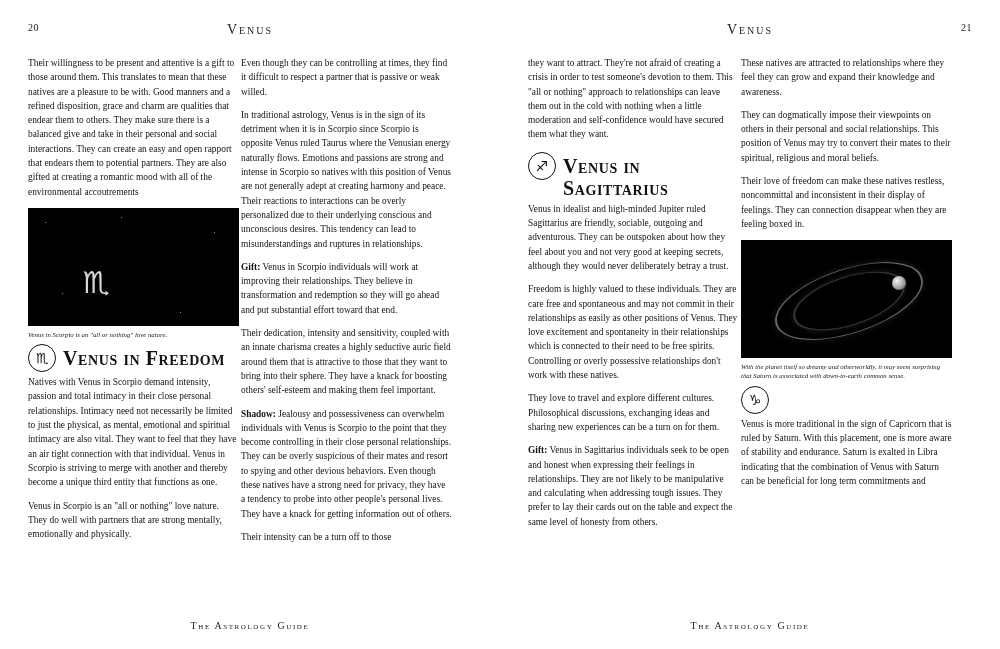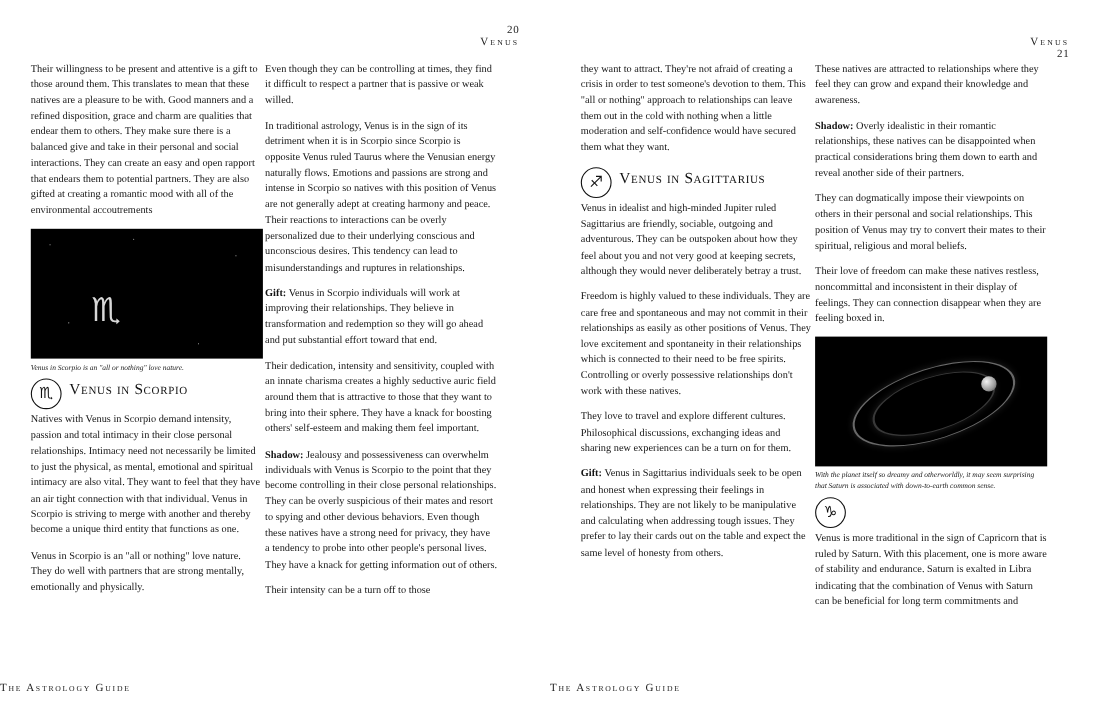--- a/index.html
+++ b/index.html
@@ -22,37 +22,36 @@
   }
   .page {
     position: relative;
     width: 500px;
     height: 649px;
     box-sizing: border-box;
     padding: 22px 28px 18px 28px;
   }
   .page-header {
     display: flex;
-    align-items: flex-end;
+    align-items: flex-start;
     height: 20px;
     font-size: 9.5px;
     letter-spacing: 1.2px;
-    flex-direction: column;
   }
   .page-header .folio {
     font-size: 10px;
     letter-spacing: 0.5px;
     color: #222;
     font-family: "Liberation Serif", serif;
   }
   .page-header .run-title {
     flex: 1;
     text-align: center;
     font-variant: small-caps;
-    font-size: 10px;
+    font-size: 14px;
     letter-spacing: 2px;
     color: #222;
   }
   .page-header .folio.right-folio { text-align: right; }
   .header-left .folio { order: 0; }
   .columns {
     margin-top: 14px;
     display: flex;
     gap: 2px;
     height: 560px;
@@ -85,25 +84,26 @@
     align-items: center;
     justify-content: center;
     font-size: 14px;
     line-height: 1;
     font-family: "DejaVu Sans", sans-serif;
     color: #111;
     margin-top: 1px;
   }
   .section-title {
     font-variant: small-caps;
-    font-size: 14px;
+    font-size: 20px;
     letter-spacing: 0.6px;
     line-height: 1.1;
     padding-top: 4px;
     color: #111;
+    font-weight: bold;
   }
   .figure {
     margin: 4px 0 4px 0;
   }
   .figure .img {
     width: 100%;
     height: 118px;
     position: relative;
     overflow: hidden;
     background: #000;
@@ -169,21 +169,21 @@
     width: 14px;
     height: 14px;
     border-radius: 50%;
     background: radial-gradient(circle at 35% 35%, #f2f2f2, #9a9a9a 60%, #3a3a3a 100%);
   }
   .footer {
     position: absolute;
     left: 0;
     right: 0;
     bottom: 18px;
-    text-align: left;
+    text-align: center;
     font-variant: small-caps;
     font-size: 10px;
     letter-spacing: 1.6px;
     color: #222;
   }
   .gutter-shadow {
     position: absolute;
     left: 500px;
     top: 0;
     width: 1px;
@@ -215,21 +215,21 @@
             <span class="speck" style="left:16%;top:72%"></span>
             <span class="speck" style="left:88%;top:20%"></span>
             <span class="speck" style="left:72%;top:88%"></span>
             <span class="speck" style="left:44%;top:8%"></span>
           </div>
           <div class="caption">Venus in Scorpio is an "all or nothing" love nature.</div>
         </div>
 
         <div class="section-head">
           <div class="glyph-circle">♏</div>
-          <div class="section-title">Venus in Scorpio</div>
+          <div class="section-title">Venus in Freedom</div>
         </div>
 
         <p>Natives with Venus in Scorpio demand intensity, passion and total intimacy in their close personal relationships. Intimacy need not necessarily be limited to just the physical, as mental, emotional and spiritual intimacy are also vital. They want to feel that they have an air tight connection with that individual. Venus in Scorpio is striving to merge with another and thereby become a unique third entity that functions as one.</p>
         <p>Venus in Scorpio is an "all or nothing" love nature. They do well with partners that are strong mentally, emotionally and physically.</p>
       </div>
 
       <div class="col">
         <p>Even though they can be controlling at times, they find it difficult to respect a partner that is passive or weak willed.</p>
         <p>In traditional astrology, Venus is in the sign of its detriment when it is in Scorpio since Scorpio is opposite Venus ruled Taurus where the Venusian energy naturally flows. Emotions and passions are strong and intense in Scorpio so natives with this position of Venus are not generally adept at creating harmony and peace. Their reactions to interactions can be overly personalized due to their underlying conscious and unconscious desires. This tendency can lead to misunderstandings and ruptures in relationships.</p>
         <p><span class="lead-label">Gift:</span><span> Venus in Scorpio individuals will work at improving their relationships. They believe in transformation and redemption so they will go ahead and put substantial effort toward that end.</span></p>
@@ -261,21 +261,20 @@
         </div>
 
         <p>Venus in idealist and high-minded Jupiter ruled Sagittarius are friendly, sociable, outgoing and adventurous. They can be outspoken about how they feel about you and not very good at keeping secrets, although they would never deliberately betray a trust.</p>
         <p>Freedom is highly valued to these individuals. They are care free and spontaneous and may not commit in their relationships as easily as other positions of Venus. They love excitement and spontaneity in their relationships which is connected to their need to be free spirits. Controlling or overly possessive relationships don't work with these natives.</p>
         <p>They love to travel and explore different cultures. Philosophical discussions, exchanging ideas and sharing new experiences can be a turn on for them.</p>
         <p><span class="lead-label">Gift:</span><span> Venus in Sagittarius individuals seek to be open and honest when expressing their feelings in relationships. They are not likely to be manipulative and calculating when addressing tough issues. They prefer to lay their cards out on the table and expect the same level of honesty from others.</span></p>
       </div>
 
       <div class="col">
         <p>These natives are attracted to relationships where they feel they can grow and expand their knowledge and awareness.</p>
-        <p><span class="lead-label">Shadow:</span><span> Overly idealistic in their romantic relationships, these natives can be disappointed when practical considerations bring them down to earth and reveal another side of their partners.</span></p>
         <p>They can dogmatically impose their viewpoints on others in their personal and social relationships. This position of Venus may try to convert their mates to their spiritual, religious and moral beliefs.</p>
         <p>Their love of freedom can make these natives restless, noncommittal and inconsistent in their display of feelings. They can connection disappear when they are feeling boxed in.</p>
 
         <div class="figure">
           <div class="img img-saturn">
             <span class="ring"></span>
             <span class="ring inner"></span>
             <span class="moon"></span>
           </div>
           <div class="caption">With the planet itself so dreamy and otherworldly, it may seem surprising that Saturn is associated with down-to-earth common sense.</div>

